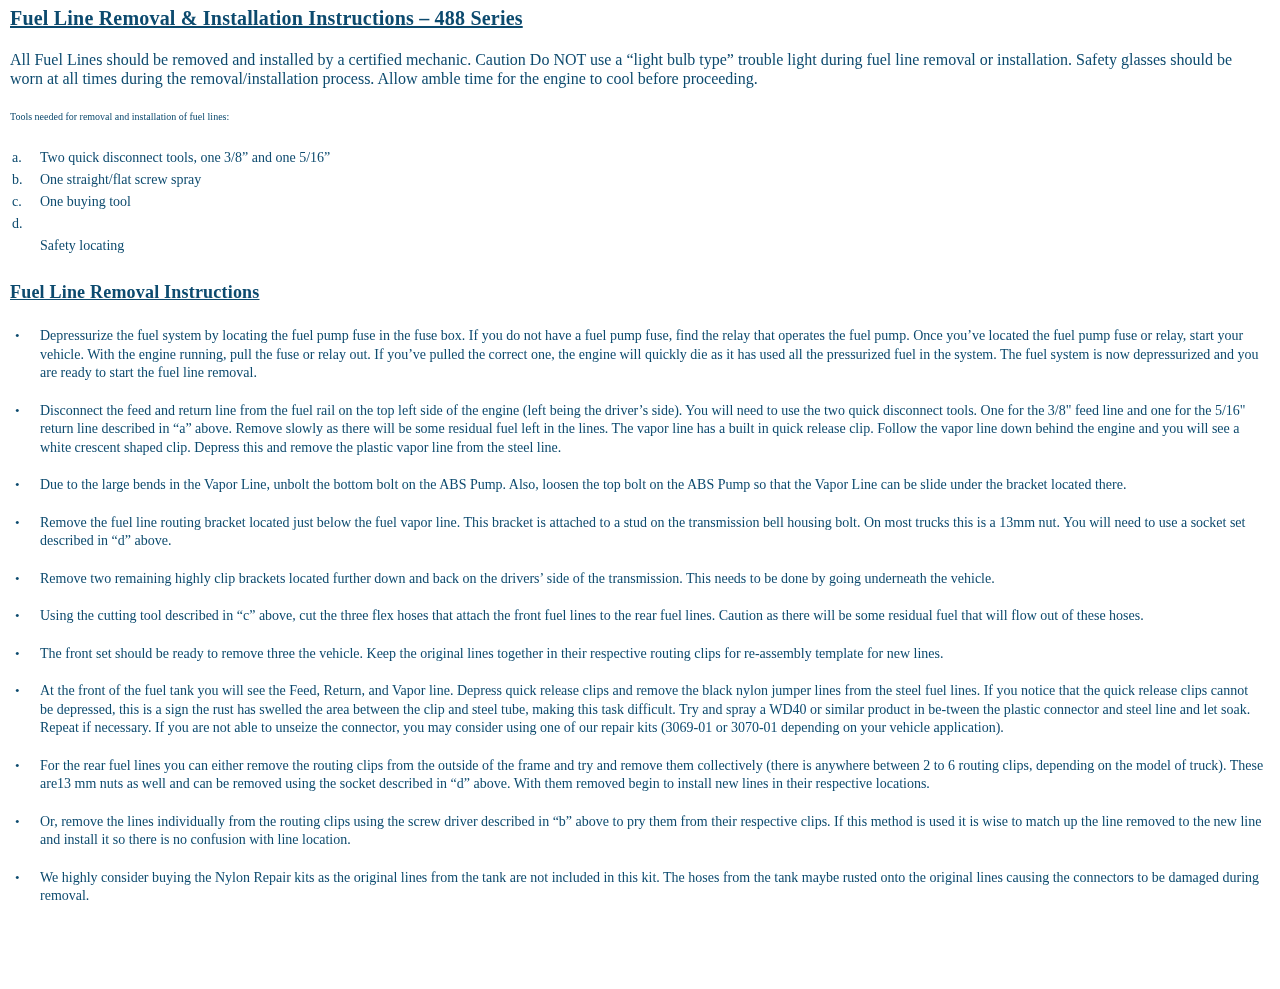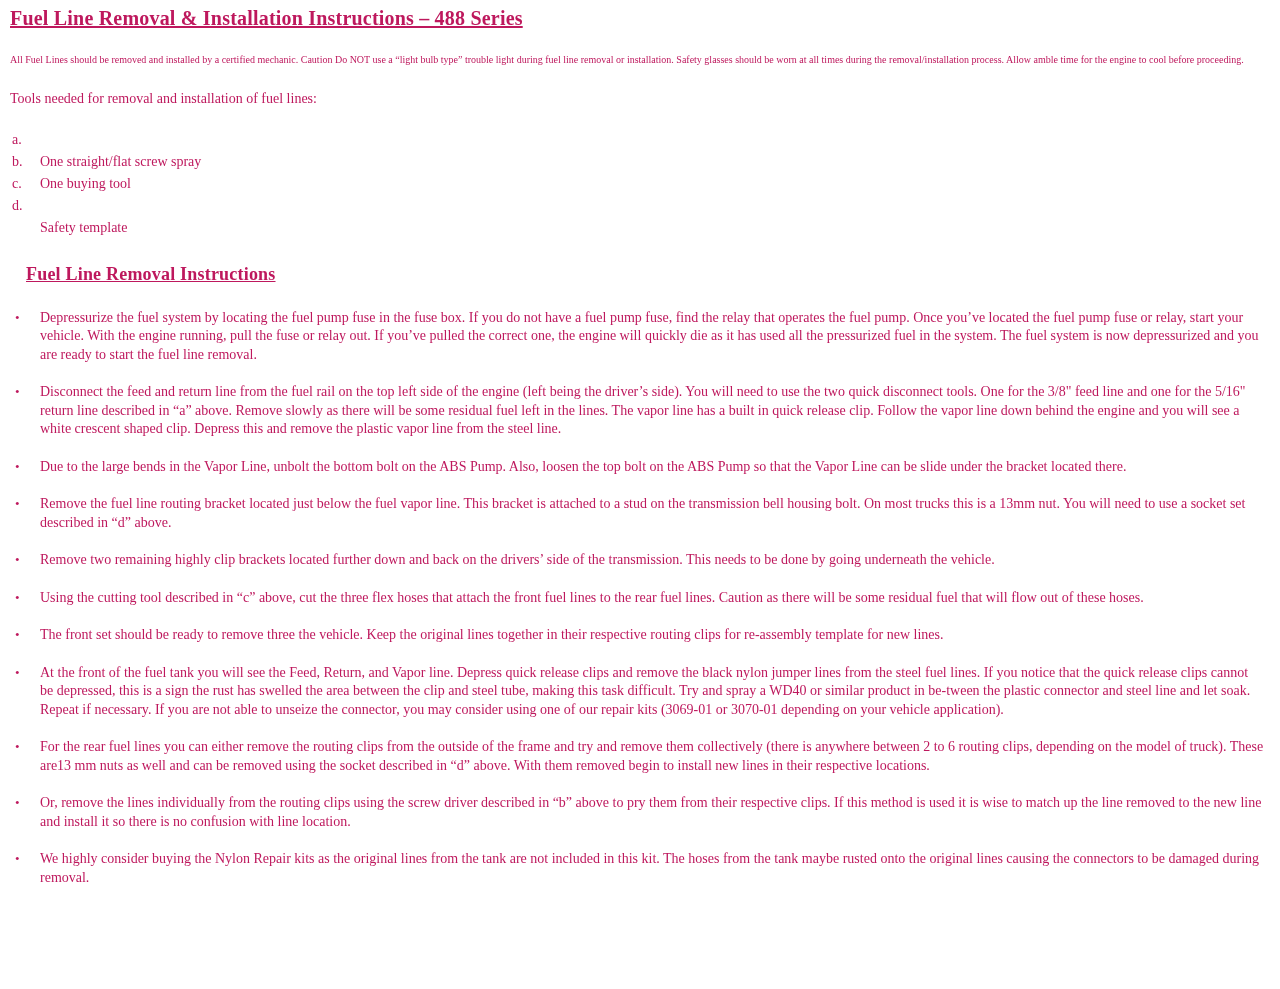--- a/index.html
+++ b/index.html
@@ -6,40 +6,40 @@
     margin: 0;
     padding: 0;
     background: #ffffff;
   }
   .page {
     position: relative;
     width: 1280px;
     min-height: 989px;
     box-sizing: border-box;
     background: #ffffff;
-    color: #be185d;
+    color: #0c4a6e;
     font-family: "Liberation Serif", serif;
     padding: 4px 14px 17px 10px;
   }
   h1.doc-title {
     font-size: 20px;
     line-height: 24px;
     font-weight: bold;
     text-decoration: underline;
     margin: 2px 0 0 0;
     letter-spacing: 0.2px;
   }
   p.intro {
-    font-size: 10px;
+    font-size: 16px;
     line-height: 18.5px;
     margin: 21px 0 8px 0;
     padding-right: 8px;
   }
   p.tools-intro {
-    font-size: 14px;
+    font-size: 10px;
     line-height: 18px;
     margin: 20px 0 0 0;
   }
   .tools-list {
     margin-top: 21px;
   }
   .tool-item {
     display: flex;
     font-size: 14px;
     line-height: 22px;
@@ -47,21 +47,21 @@
   .tool-item .marker {
     flex: 0 0 30px;
     box-sizing: border-box;
     padding-left: 2px;
   }
   h2.section-title {
     font-size: 18px;
     line-height: 22px;
     font-weight: bold;
     text-decoration: underline;
-    margin: 24px 0 0 16px;
+    margin: 24px 0 0 0;
     letter-spacing: 0.2px;
   }
   ul.bullets {
     list-style: none;
     margin: 24px 0 0 0;
     padding: 0;
   }
   ul.bullets li.bullet {
     display: flex;
     font-size: 14px;
@@ -87,35 +87,36 @@
   <h1 class="doc-title">Fuel Line Removal &amp; Installation Instructions – 488 Series</h1>
 
   <p class="intro">All Fuel Lines should be removed and installed by a certified mechanic. Caution Do NOT use a “light bulb type” trouble light during fuel line removal or installation. Safety glasses should be worn at all times during the removal/installation process. Allow amble time for the engine to cool before proceeding.</p>
 
   <p class="tools-intro">Tools needed for removal and installation of fuel lines:</p>
 
   <div class="tools-list">
 
   <div class="tool-item">
       <span class="marker">a.</span>
+      <span class="tool-text">Two quick disconnect tools, one 3/8” and one 5/16”</span>
     </div>
       <div class="tool-item">
       <span class="marker">b.</span>
       <span class="tool-text">One straight/flat screw spray</span>
     </div>
       <div class="tool-item">
       <span class="marker">c.</span>
       <span class="tool-text">One buying tool</span>
     </div>
       <div class="tool-item">
       <span class="marker">d.</span>
     </div>
       <div class="tool-item">
       <span class="marker"></span>
-      <span class="tool-text">Safety template</span>
+      <span class="tool-text">Safety locating</span>
     </div>
     </div>
 
   <h2 class="section-title">Fuel Line Removal Instructions</h2>
 
   <ul class="bullets">
 
   <li class="bullet">
       <span class="bullet-glyph">•</span>
       <span class="bullet-text">Depressurize the fuel system by locating the fuel pump fuse in the fuse box. If you do not have a fuel pump fuse, find the relay that operates the fuel pump. Once you’ve located the fuel pump fuse or relay, start your vehicle. With the engine running, pull the fuse or relay out. If you’ve pulled the correct one, the engine will quickly die as it has used all the pressurized fuel in the system. The fuel system is now depressurized and you are ready to start the fuel line removal.</span>

